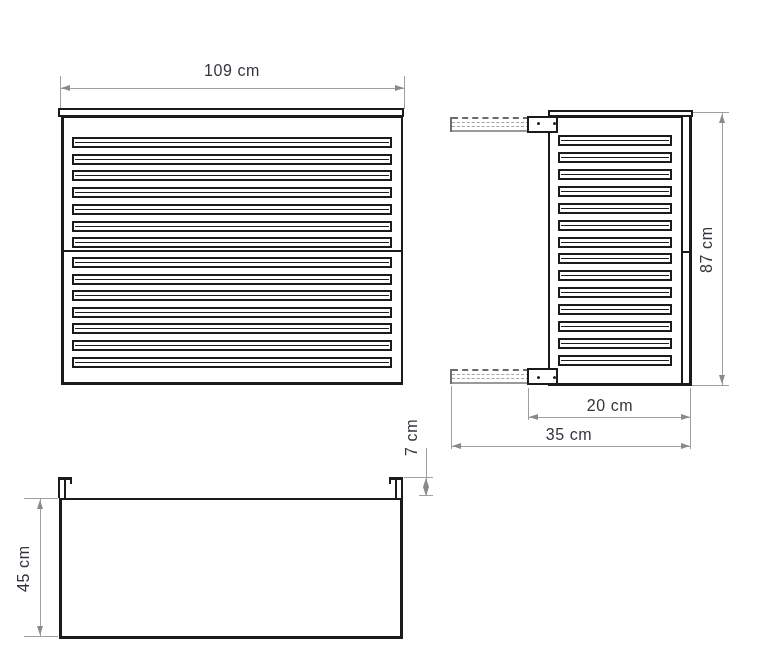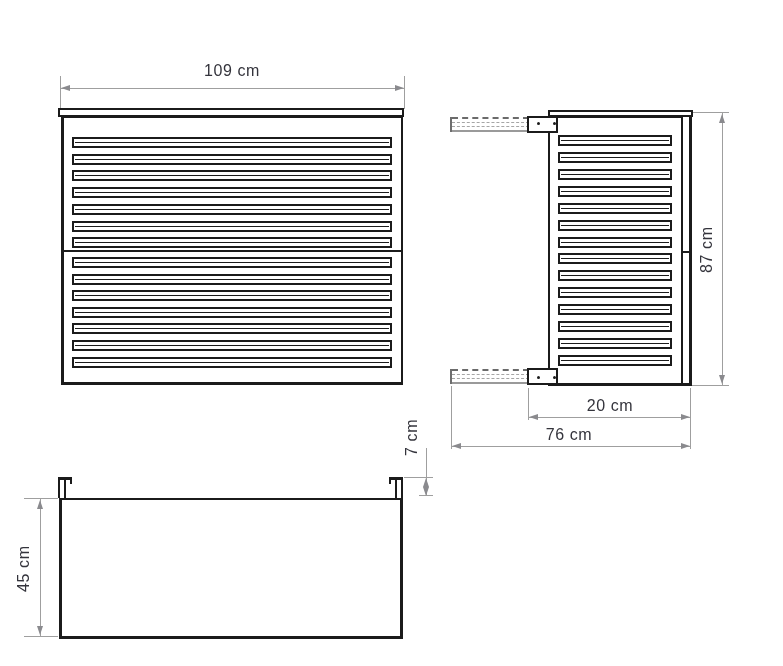--- a/index.html
+++ b/index.html
@@ -136,21 +136,21 @@
     <div class="dln" style="left:690px; top:388px; width:1px; height:61px;"></div>
     <div class="dln" style="left:529px; top:417px; width:161px; height:1px;"></div>
     <div class="ar ar-l" style="left:529px; top:414px;"></div>
     <div class="ar ar-r" style="left:681px; top:414px;"></div>
     <div class="dim-label" style="left:540px; top:397px; width:140px;">20 cm</div>
 
     <div class="dln" style="left:451px; top:386px; width:1px; height:63px;"></div>
     <div class="dln" style="left:452px; top:446px; width:238px; height:1px;"></div>
     <div class="ar ar-l" style="left:452px; top:443px;"></div>
     <div class="ar ar-r" style="left:681px; top:443px;"></div>
-    <div class="dim-label" style="left:499px; top:426px; width:140px;">76 cm</div>
+    <div class="dim-label" style="left:499px; top:426px; width:140px;">35 cm</div>
   </div>
 
   <div class="abs">
     <div class="outline" style="left:59px; top:498px; width:344px; height:141px; border-width:2px 3px 3px 3px;"></div>
 
     <div class="ln" style="left:58px; top:477px; width:2px; height:21px;"></div>
     <div class="ln" style="left:64px; top:479px; width:2px; height:19px;"></div>
     <div class="ln" style="left:58px; top:477px; width:14px; height:3px;"></div>
     <div class="ln" style="left:70px; top:477px; width:2px; height:7px;"></div>
 

